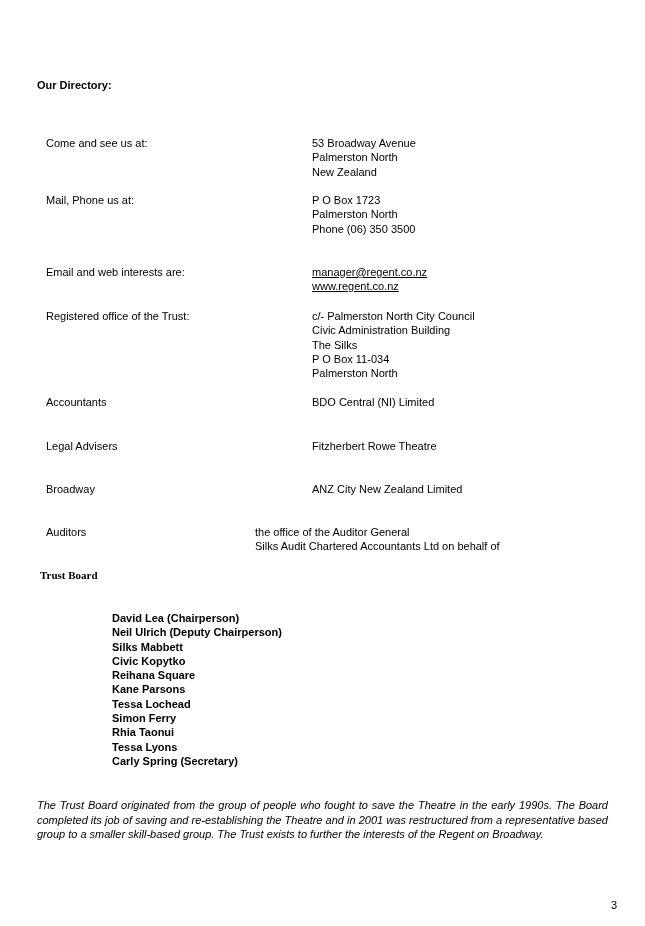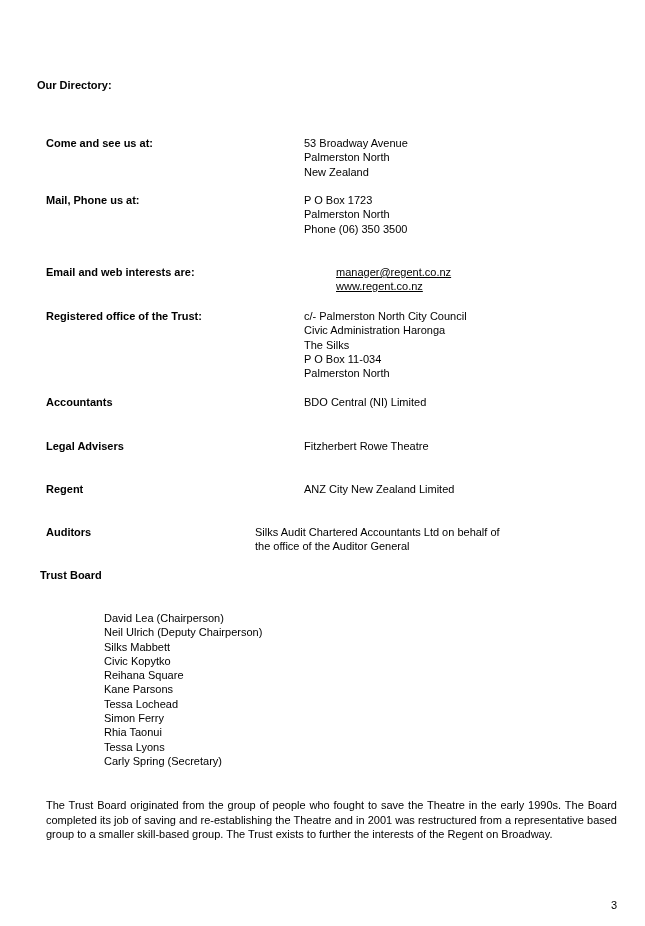--- a/index.html
+++ b/index.html
@@ -20,47 +20,47 @@
   }
   .abs { position: absolute; }
   .heading {
     font-weight: bold;
   }
   .row { position: absolute; left: 0; right: 0; height: 0; }
   .row .label {
     position: absolute;
     left: 46px;
     top: 0;
-    font-weight: bold;
+    font-weight: normal;
     white-space: nowrap;
   }
   .row .value {
     position: absolute;
-    left: 304px;
+    left: 312px;
     top: 0;
     white-space: nowrap;
   }
   .row .value.value-left { left: 255px; }
   .link {
     text-decoration: underline;
     color: #000000;
     cursor: pointer;
-    margin-left: 32px;
   }
   .board-heading {
     font-weight: bold;
+    font-family: Liberation Serif, serif;
   }
-  .members { position: absolute; left: 104px; }
+  .members { position: absolute; left: 112px; font-weight: bold; }
   .footnote {
     position: absolute;
     left: 37px;
     width: 571px;
+    font-style: italic;
     text-align: justify;
     line-height: 14.5px;
-    margin-left: 9px;
   }
   .page-number { position: absolute; }
 </style>
 </head>
 <body>
 
 <div class="page">
 
   <div class="abs heading" style="left:37px; top:78px;">Our Directory:</div>
 
@@ -87,21 +87,21 @@
     <div class="value">
       <div><span class="link">manager@regent.co.nz</span></div>
       <div><span class="link">www.regent.co.nz</span></div>
     </div>
   </div>
 
   <div class="row" style="top:309px;">
     <div class="label">Registered office of the Trust:</div>
     <div class="value">
       <div>c/- Palmerston North City Council</div>
-      <div>Civic Administration Haronga</div>
+      <div>Civic Administration Building</div>
       <div>The Silks</div>
       <div>P O Box 11-034</div>
       <div>Palmerston North</div>
     </div>
   </div>
 
   <div class="row" style="top:395px;">
     <div class="label">Accountants</div>
     <div class="value">
       <div>BDO Central (NI) Limited</div>
@@ -109,31 +109,31 @@
   </div>
 
   <div class="row" style="top:439px;">
     <div class="label">Legal Advisers</div>
     <div class="value">
       <div>Fitzherbert Rowe Theatre</div>
     </div>
   </div>
 
   <div class="row" style="top:482px;">
-    <div class="label">Regent</div>
+    <div class="label">Broadway</div>
     <div class="value">
       <div>ANZ City New Zealand Limited</div>
     </div>
   </div>
 
   <div class="row" style="top:525px;">
     <div class="label">Auditors</div>
     <div class="value value-left">
+      <div>the office of the Auditor General</div>
       <div>Silks Audit Chartered Accountants Ltd on behalf of</div>
-      <div>the office of the Auditor General</div>
     </div>
   </div>
 
   <div class="abs board-heading" style="left:40px; top:568px;">Trust Board</div>
 
   <div class="members" style="top:611px;">
     <div>David Lea (Chairperson)</div>
     <div>Neil Ulrich (Deputy Chairperson)</div>
     <div>Silks Mabbett</div>
     <div>Civic Kopytko</div>

